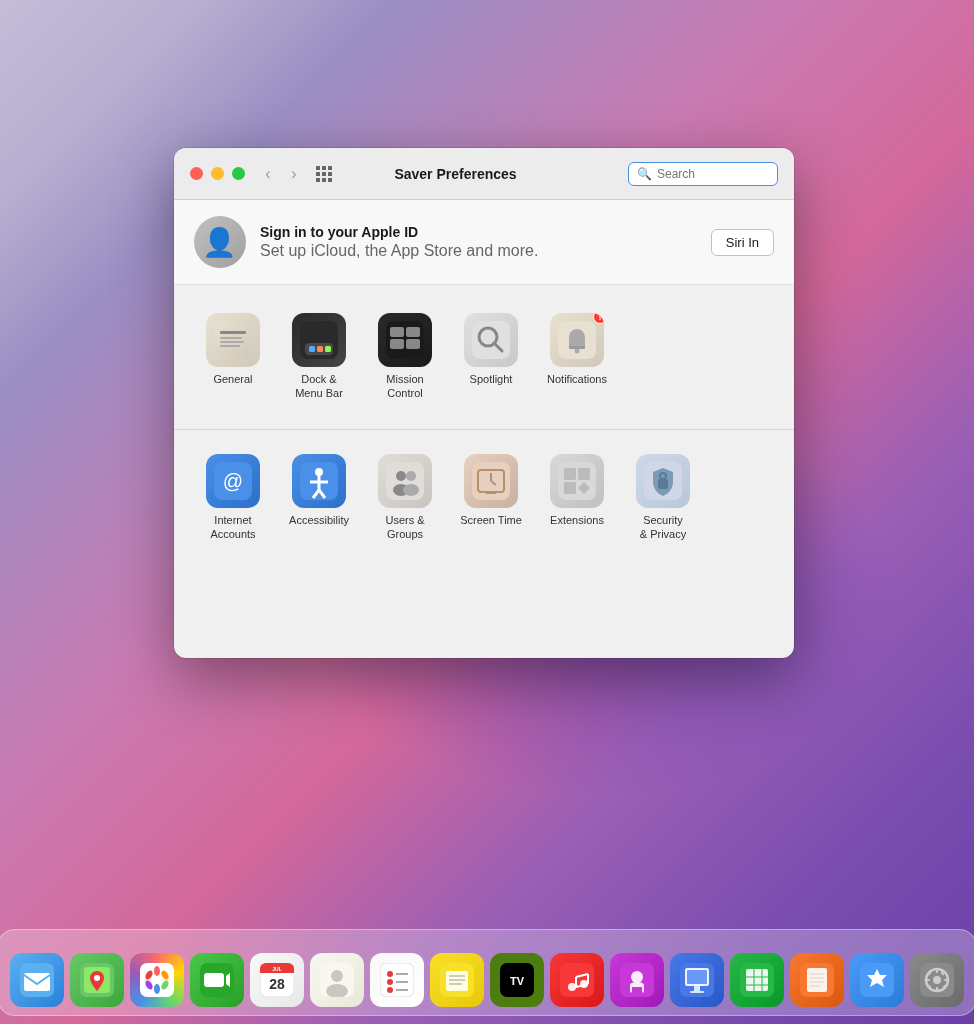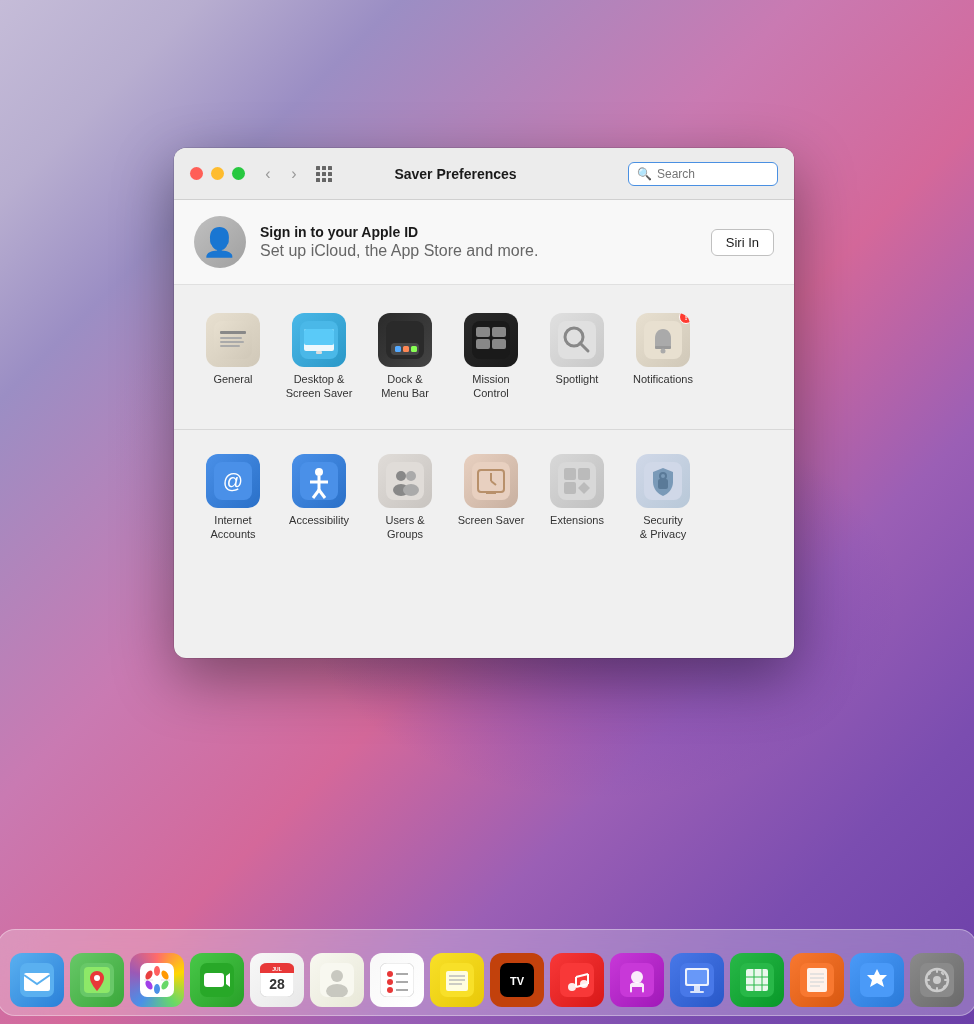--- a/index.html
+++ b/index.html
@@ -303,21 +303,21 @@
 
     
     .dock-mail { background: linear-gradient(135deg, #5ab0f0, #2a80d8); }
     .dock-maps { background: linear-gradient(135deg, #68c868, #3aa83a); }
     .dock-photos { background: conic-gradient(from 0deg, #ff6b6b, #ffd700, #68d868, #4a90e8, #9b59b6, #ff6b6b); }
     .dock-facetime { background: linear-gradient(135deg, #48c848, #28a028); }
     .dock-calendar { background: linear-gradient(135deg, #f8f8f8, #e8e8e8); }
     .dock-contacts { background: linear-gradient(135deg, #f8f8f0, #e8e8d8); }
     .dock-reminders { background: linear-gradient(135deg, #f8f8f8, #ffffff); }
     .dock-notes { background: linear-gradient(135deg, #f8e028, #e8c808); }
-    .dock-appletv { background: #c2410c; margin-top: 15px; }
+    .dock-appletv { background: #4d7c0f; margin-top: 15px; }
     .dock-music { background: linear-gradient(135deg, #f83838, #d81818); }
     .dock-podcasts { background: linear-gradient(135deg, #c838d8, #a018b8); }
     .dock-keynote { background: linear-gradient(135deg, #4878e8, #2858c8); }
     .dock-numbers { background: linear-gradient(135deg, #28b848, #089828); }
     .dock-pages { background: linear-gradient(135deg, #f87830, #d85810); }
     .dock-appstore { background: linear-gradient(135deg, #4a9af8, #2a7ad8); }
     .dock-sysprefs { background: linear-gradient(135deg, #8a8a8a, #6a6a6a); }
 
     
     .badge {
@@ -399,31 +399,20 @@
                 </defs>
               <rect x="6" y="10" width="26" height="3" rx="1" fill="#888"></rect>
               <rect x="6" y="16" width="22" height="2" rx="1" fill="#aaa"></rect>
               <rect x="6" y="20" width="24" height="2" rx="1" fill="#aaa"></rect>
               <rect x="6" y="24" width="20" height="2" rx="1" fill="#aaa"></rect>
             </svg>
           </div>
           <span class="pref-label">General</span>
         </div>
 
-        <div class="pref-item">
-          <div class="pref-icon icon-desktop">
-            <svg width="38" height="38" viewBox="0 0 38 38">
-              <rect width="38" height="38" rx="8" fill="#4ab8e8"></rect>
-              <rect x="4" y="8" width="30" height="22" rx="2" fill="white" opacity="0.9"></rect>
-              <rect x="4" y="8" width="30" height="16" rx="2" fill="#5acaf8"></rect>
-              <rect x="16" y="30" width="6" height="3" rx="1" fill="#ddd"></rect>
-            </svg>
-          </div>
-          <span class="pref-label">Desktop &amp;<br>Screen Saver</span>
-        </div>
 
         <div class="pref-item">
           <div class="pref-icon icon-dock">
             <svg width="38" height="38" viewBox="0 0 38 38">
               <rect width="38" height="38" rx="8" fill="#2a2a2a"></rect>
               <rect x="5" y="22" width="28" height="12" rx="4" fill="rgba(255,255,255,0.15)"></rect>
               <rect x="9" y="25" width="6" height="6" rx="1.5" fill="#5af"></rect>
               <rect x="17" y="25" width="6" height="6" rx="1.5" fill="#f85"></rect>
               <rect x="25" y="25" width="6" height="6" rx="1.5" fill="#8f5"></rect>
             </svg>
@@ -517,21 +506,21 @@
         <div class="pref-item">
           <div class="pref-icon icon-screentime">
             <svg width="38" height="38" viewBox="0 0 38 38">
               <rect width="38" height="38" rx="8" fill="#e8d0c0"></rect>
               <rect x="6" y="8" width="26" height="22" rx="3" fill="none" stroke="#b8906a" stroke-width="2"></rect>
               <line x1="19" y1="11" x2="19" y2="19" stroke="#b8906a" stroke-width="2"></line>
               <line x1="19" y1="19" x2="24" y2="23" stroke="#b8906a" stroke-width="2"></line>
               <line x1="14" y1="31" x2="24" y2="31" stroke="#b8906a" stroke-width="2"></line>
             </svg>
           </div>
-          <span class="pref-label">Screen Saver</span>
+          <span class="pref-label">Screen Time</span>
         </div>
 
         <div class="pref-item">
           <div class="pref-icon icon-extensions">
             <svg width="38" height="38" viewBox="0 0 38 38">
               <rect width="38" height="38" rx="8" fill="#d8d8d8"></rect>
               <rect x="6" y="6" width="12" height="12" rx="2" fill="#bbb"></rect>
               <rect x="20" y="6" width="12" height="12" rx="2" fill="#bbb"></rect>
               <rect x="6" y="20" width="12" height="12" rx="2" fill="#bbb"></rect>
               <path d="M20 26 L26 20 L32 26 L26 32Z" fill="#bbb"></path>

